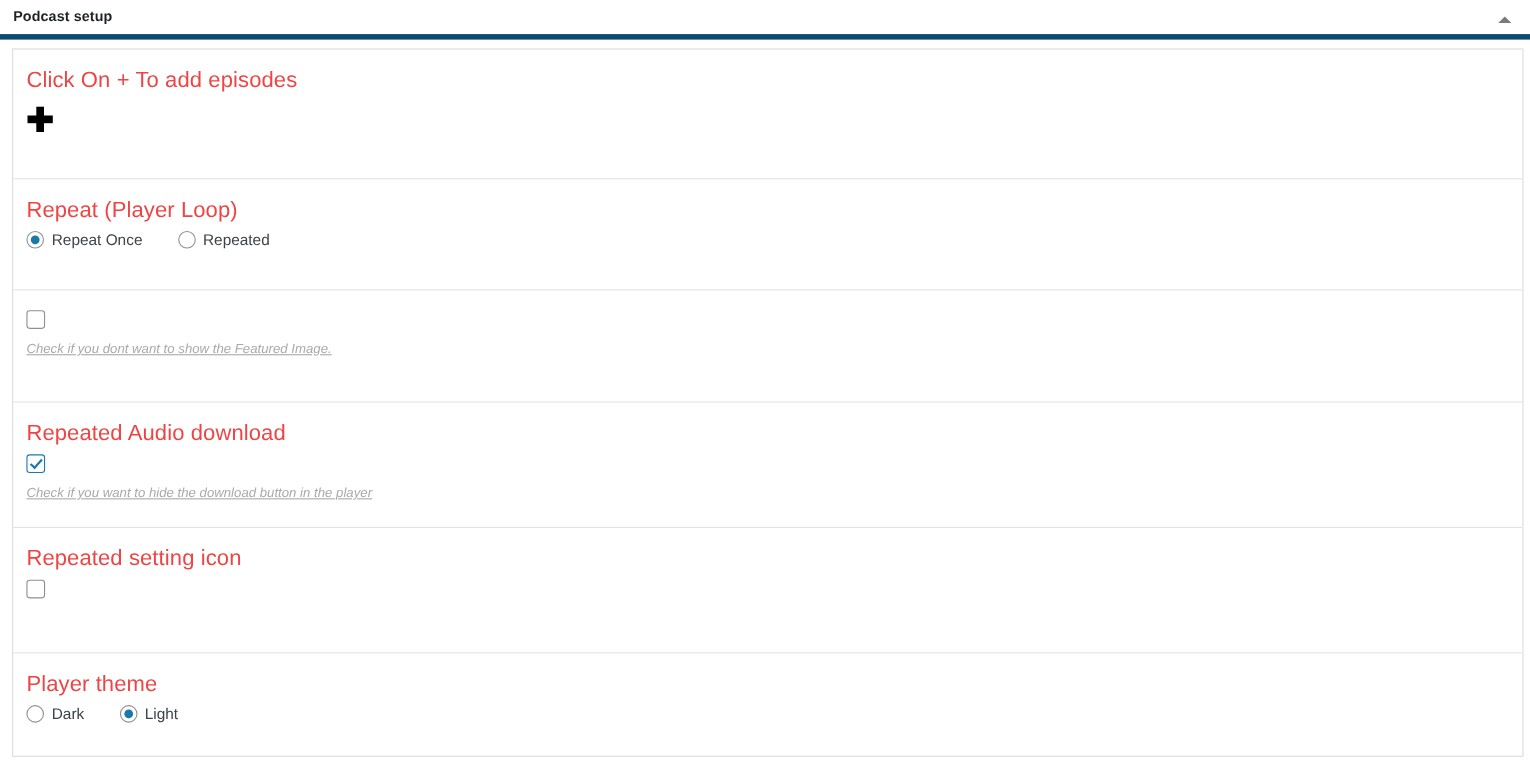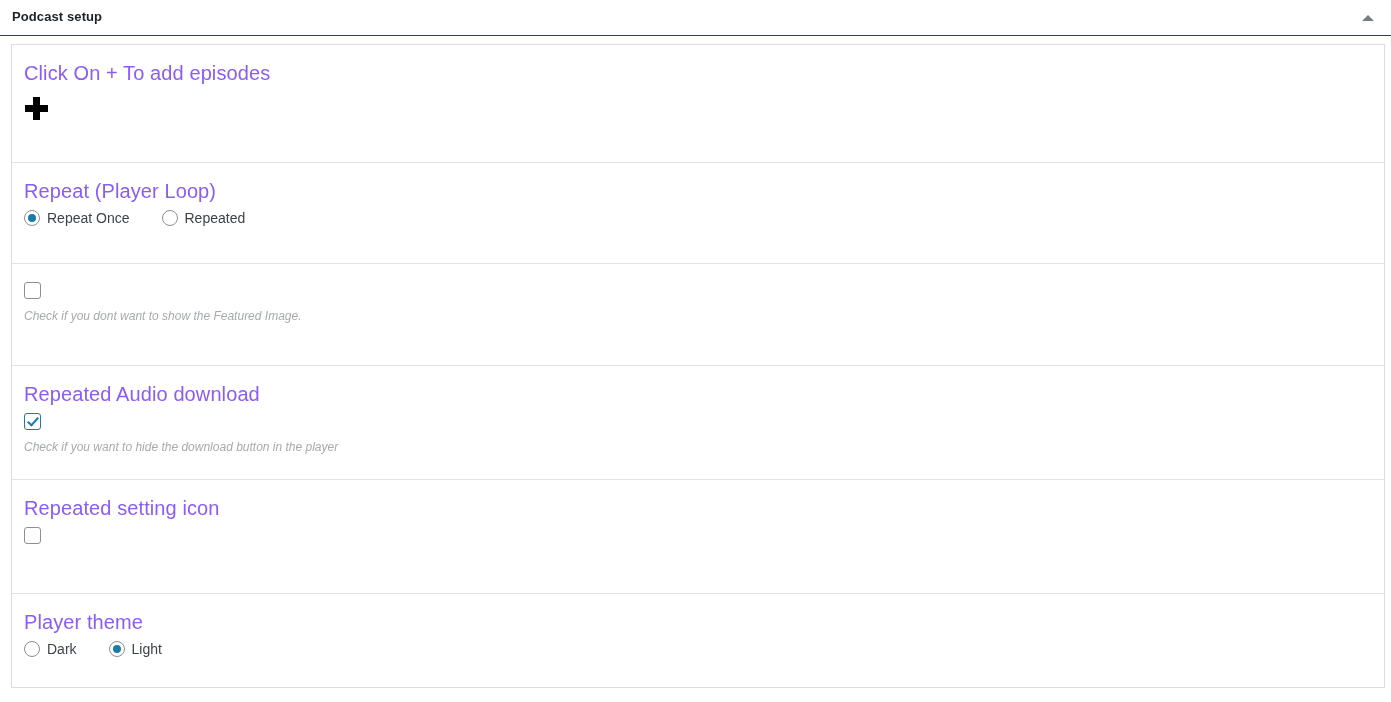--- a/index.html
+++ b/index.html
@@ -13,21 +13,21 @@
     font-family: "Liberation Sans", sans-serif;
     color: #32373c;
     overflow: hidden;
   }
 
   
   .metabox-header {
     position: relative;
     height: 36px;
     box-sizing: border-box;
-    border-bottom: 1px solid #0c4a6e;
+    border-bottom: 5px solid #0c4a6e;
     background: #ffffff;
     display: flex;
     align-items: center;
     padding: 0 12px;
   }
   .metabox-title {
     font-size: 13px;
     font-weight: bold;
     color: #1d2327;
     line-height: 1.4;
@@ -71,32 +71,33 @@
     border-bottom: 1px solid #e3e3e4;
     padding: 16px 12px 18px 12px;
   }
   .section:last-child {
     border-bottom: 0;
   }
 
   .section-title {
     font-size: 20px;
     font-weight: normal;
-    color: #8b5cf6;
+    color: #ef4444;
     line-height: 1.25;
     margin: 0 0 6px 0;
     letter-spacing: 0.1px;
   }
 
   .section-desc {
     font-size: 12px;
     font-style: italic;
     color: #a7aaad;
     margin: 6px 0 0 0;
     line-height: 1.3;
+    text-decoration: underline;
   }
 
   
   .section-episodes { height: 118px; padding-bottom: 10px; }
   .section-repeat   { height: 101px; }
   .section-featured { height: 102px; }
   .section-download { height: 114px; }
   .section-setting  { height: 114px; }
   .section-theme    { height: 93px; }
 

